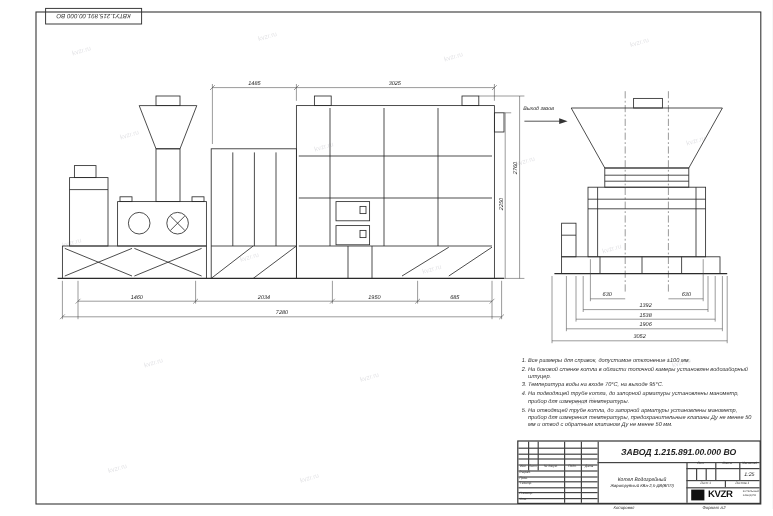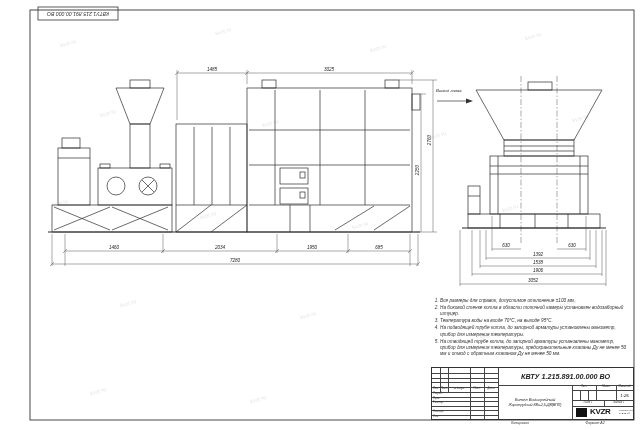--- a/index.html
+++ b/index.html
@@ -288,21 +288,21 @@
     <div class="t c" style="left:16px;top:20px;width:22px">№ докум.</div>
     <div class="t c" style="left:38px;top:20px;width:14px">Подп.</div>
     <div class="t c" style="left:52px;top:20px;width:14px">Дата</div>
 
     <div class="t" style="left:1px;top:25px">Разраб.</div>
     <div class="t" style="left:1px;top:29.5px">Пров.</div>
     <div class="t" style="left:1px;top:34px">Т.контр.</div>
     <div class="t" style="left:1px;top:43px">Н.контр.</div>
     <div class="t" style="left:1px;top:47.5px">Утв.</div>
 
-    <div id="docnum">КВТУ 1.215.891.00.000 ВО</div>
+    <div id="docnum">ЗАВОД 1.215.891.00.000 ВО</div>
 
     <div id="pname">
       <span class="l1">Котел Водогрейный</span>
       <span class="l2">Жаротрубный КВа-2,5-ДВ(ВПП)</span>
     </div>
 
     <div class="t c" style="left:140px;top:18.2px;width:24px">Лит.</div>
     <div class="t c" style="left:164px;top:18.2px;width:20px">Масса</div>
     <div class="t c" style="left:184px;top:18.2px;width:17px">Масштаб</div>
     <div id="scaleval">1:25</div>

